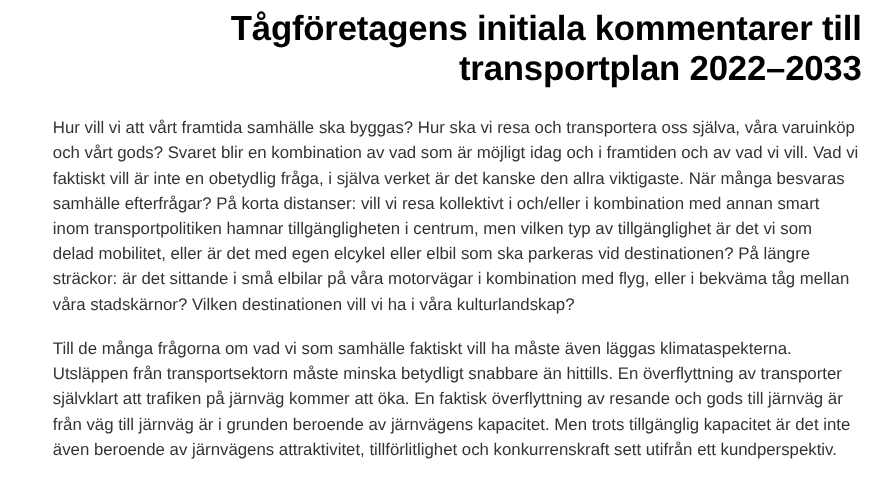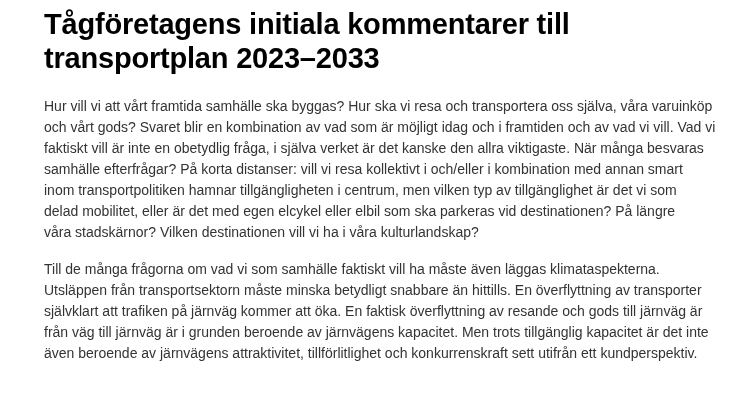--- a/index.html
+++ b/index.html
@@ -20,20 +20,21 @@
     padding: 7px 28px 0 44px;
     background: #ffffff;
   }
   .doc-title {
     margin: 0;
     font-size: 29px;
     line-height: 34px;
     font-weight: 700;
     color: #000000;
     letter-spacing: -0.2px;
+    text-align: right;
   }
   .doc-title .title-line {
     display: block;
     white-space: nowrap;
   }
   .para {
     margin: 0;
     font-size: 14px;
     line-height: 21px;
     font-weight: 400;
@@ -50,30 +51,31 @@
     margin-top: 16px;
   }
 </style>
 </head>
 <body>
 
 <div class="page">
 
   <h1 class="doc-title">
     <span class="title-line">Tågföretagens initiala kommentarer till</span>
-    <span class="title-line">transportplan 2023–2033</span>
+    <span class="title-line">transportplan 2022–2033</span>
   </h1>
 
   <div class="para para-intro">
     <span class="body-line">Hur vill vi att vårt framtida samhälle ska byggas? Hur ska vi resa och transportera oss själva, våra varuinköp</span>
     <span class="body-line">och vårt gods? Svaret blir en kombination av vad som är möjligt idag och i framtiden och av vad vi vill. Vad vi</span>
     <span class="body-line">faktiskt vill är inte en obetydlig fråga, i själva verket är det kanske den allra viktigaste. När många besvaras</span>
     <span class="body-line">samhälle efterfrågar? På korta distanser: vill vi resa kollektivt i och/eller i kombination med annan smart</span>
     <span class="body-line">inom transportpolitiken hamnar tillgängligheten i centrum, men vilken typ av tillgänglighet är det vi som</span>
     <span class="body-line">delad mobilitet, eller är det med egen elcykel eller elbil som ska parkeras vid destinationen? På längre</span>
+    <span class="body-line">sträckor: är det sittande i små elbilar på våra motorvägar i kombination med flyg, eller i bekväma tåg mellan</span>
     <span class="body-line">våra stadskärnor? Vilken destinationen vill vi ha i våra kulturlandskap?</span>
   </div>
 
   <div class="para para-climate">
     <span class="body-line">Till de många frågorna om vad vi som samhälle faktiskt vill ha måste även läggas klimataspekterna.</span>
     <span class="body-line">Utsläppen från transportsektorn måste minska betydligt snabbare än hittills. En överflyttning av transporter</span>
     <span class="body-line">självklart att trafiken på järnväg kommer att öka. En faktisk överflyttning av resande och gods till järnväg är</span>
     <span class="body-line">från väg till järnväg är i grunden beroende av järnvägens kapacitet. Men trots tillgänglig kapacitet är det inte</span>
     <span class="body-line">även beroende av järnvägens attraktivitet, tillförlitlighet och konkurrenskraft sett utifrån ett kundperspektiv.</span>
   </div>

